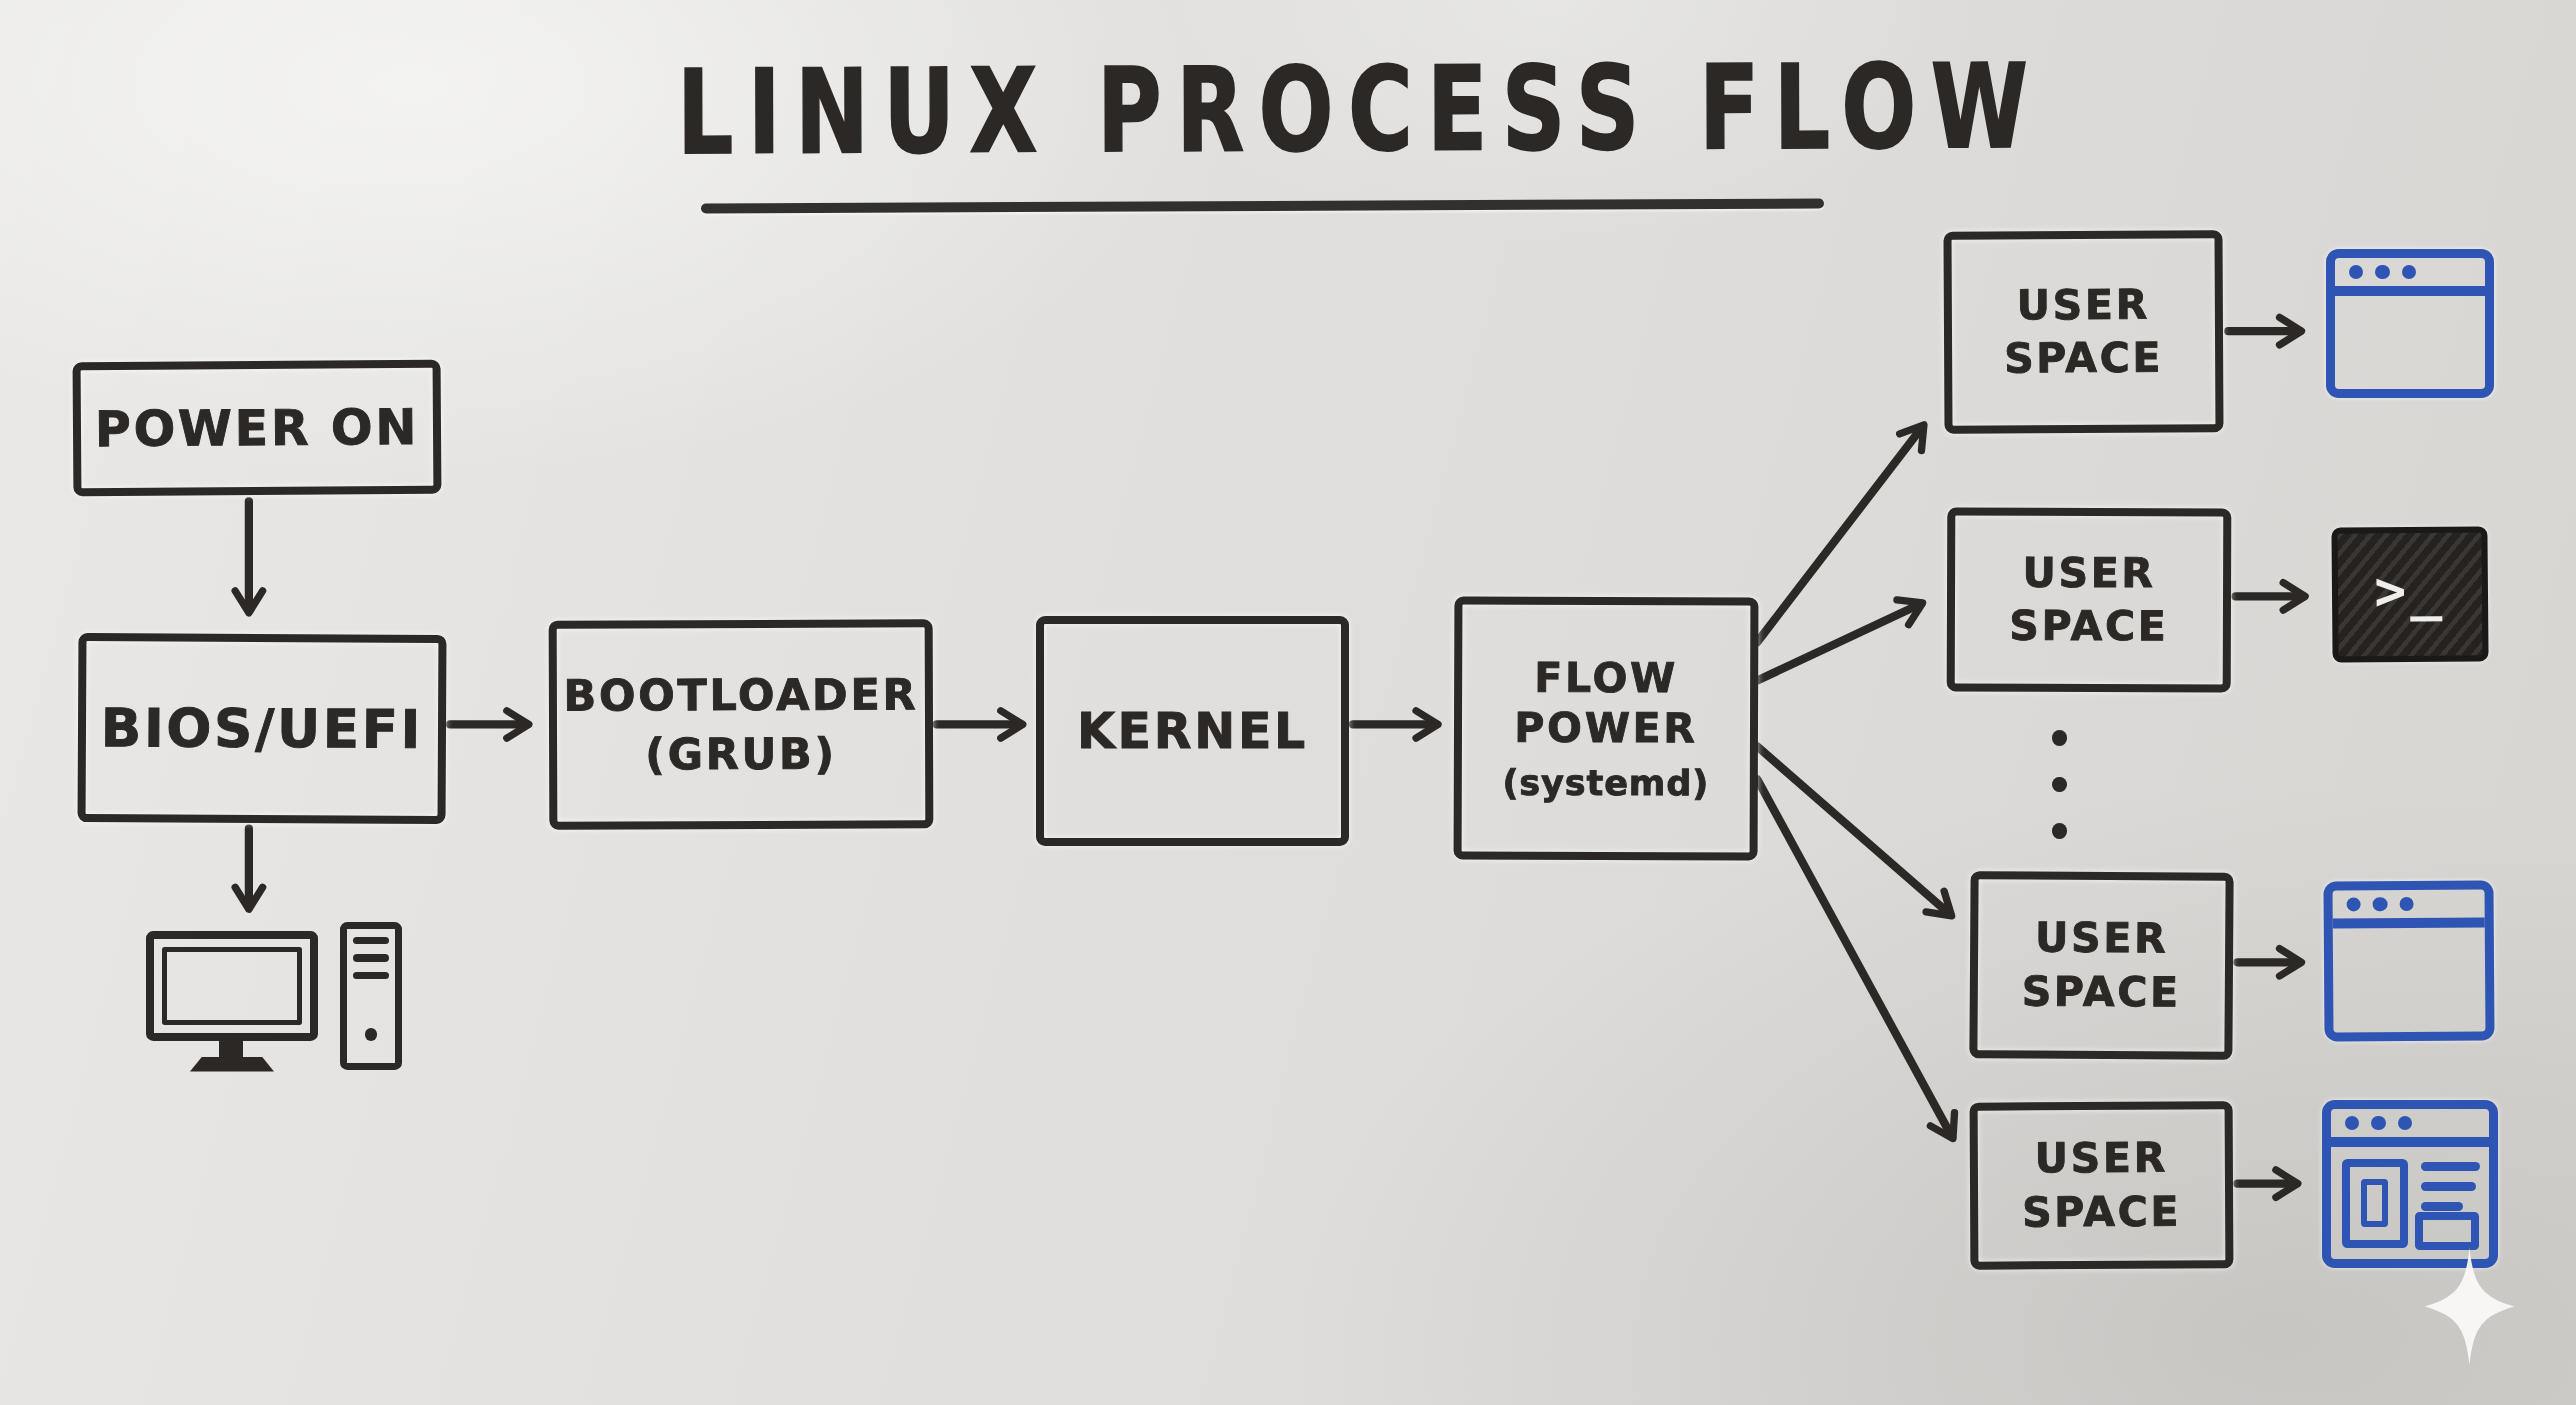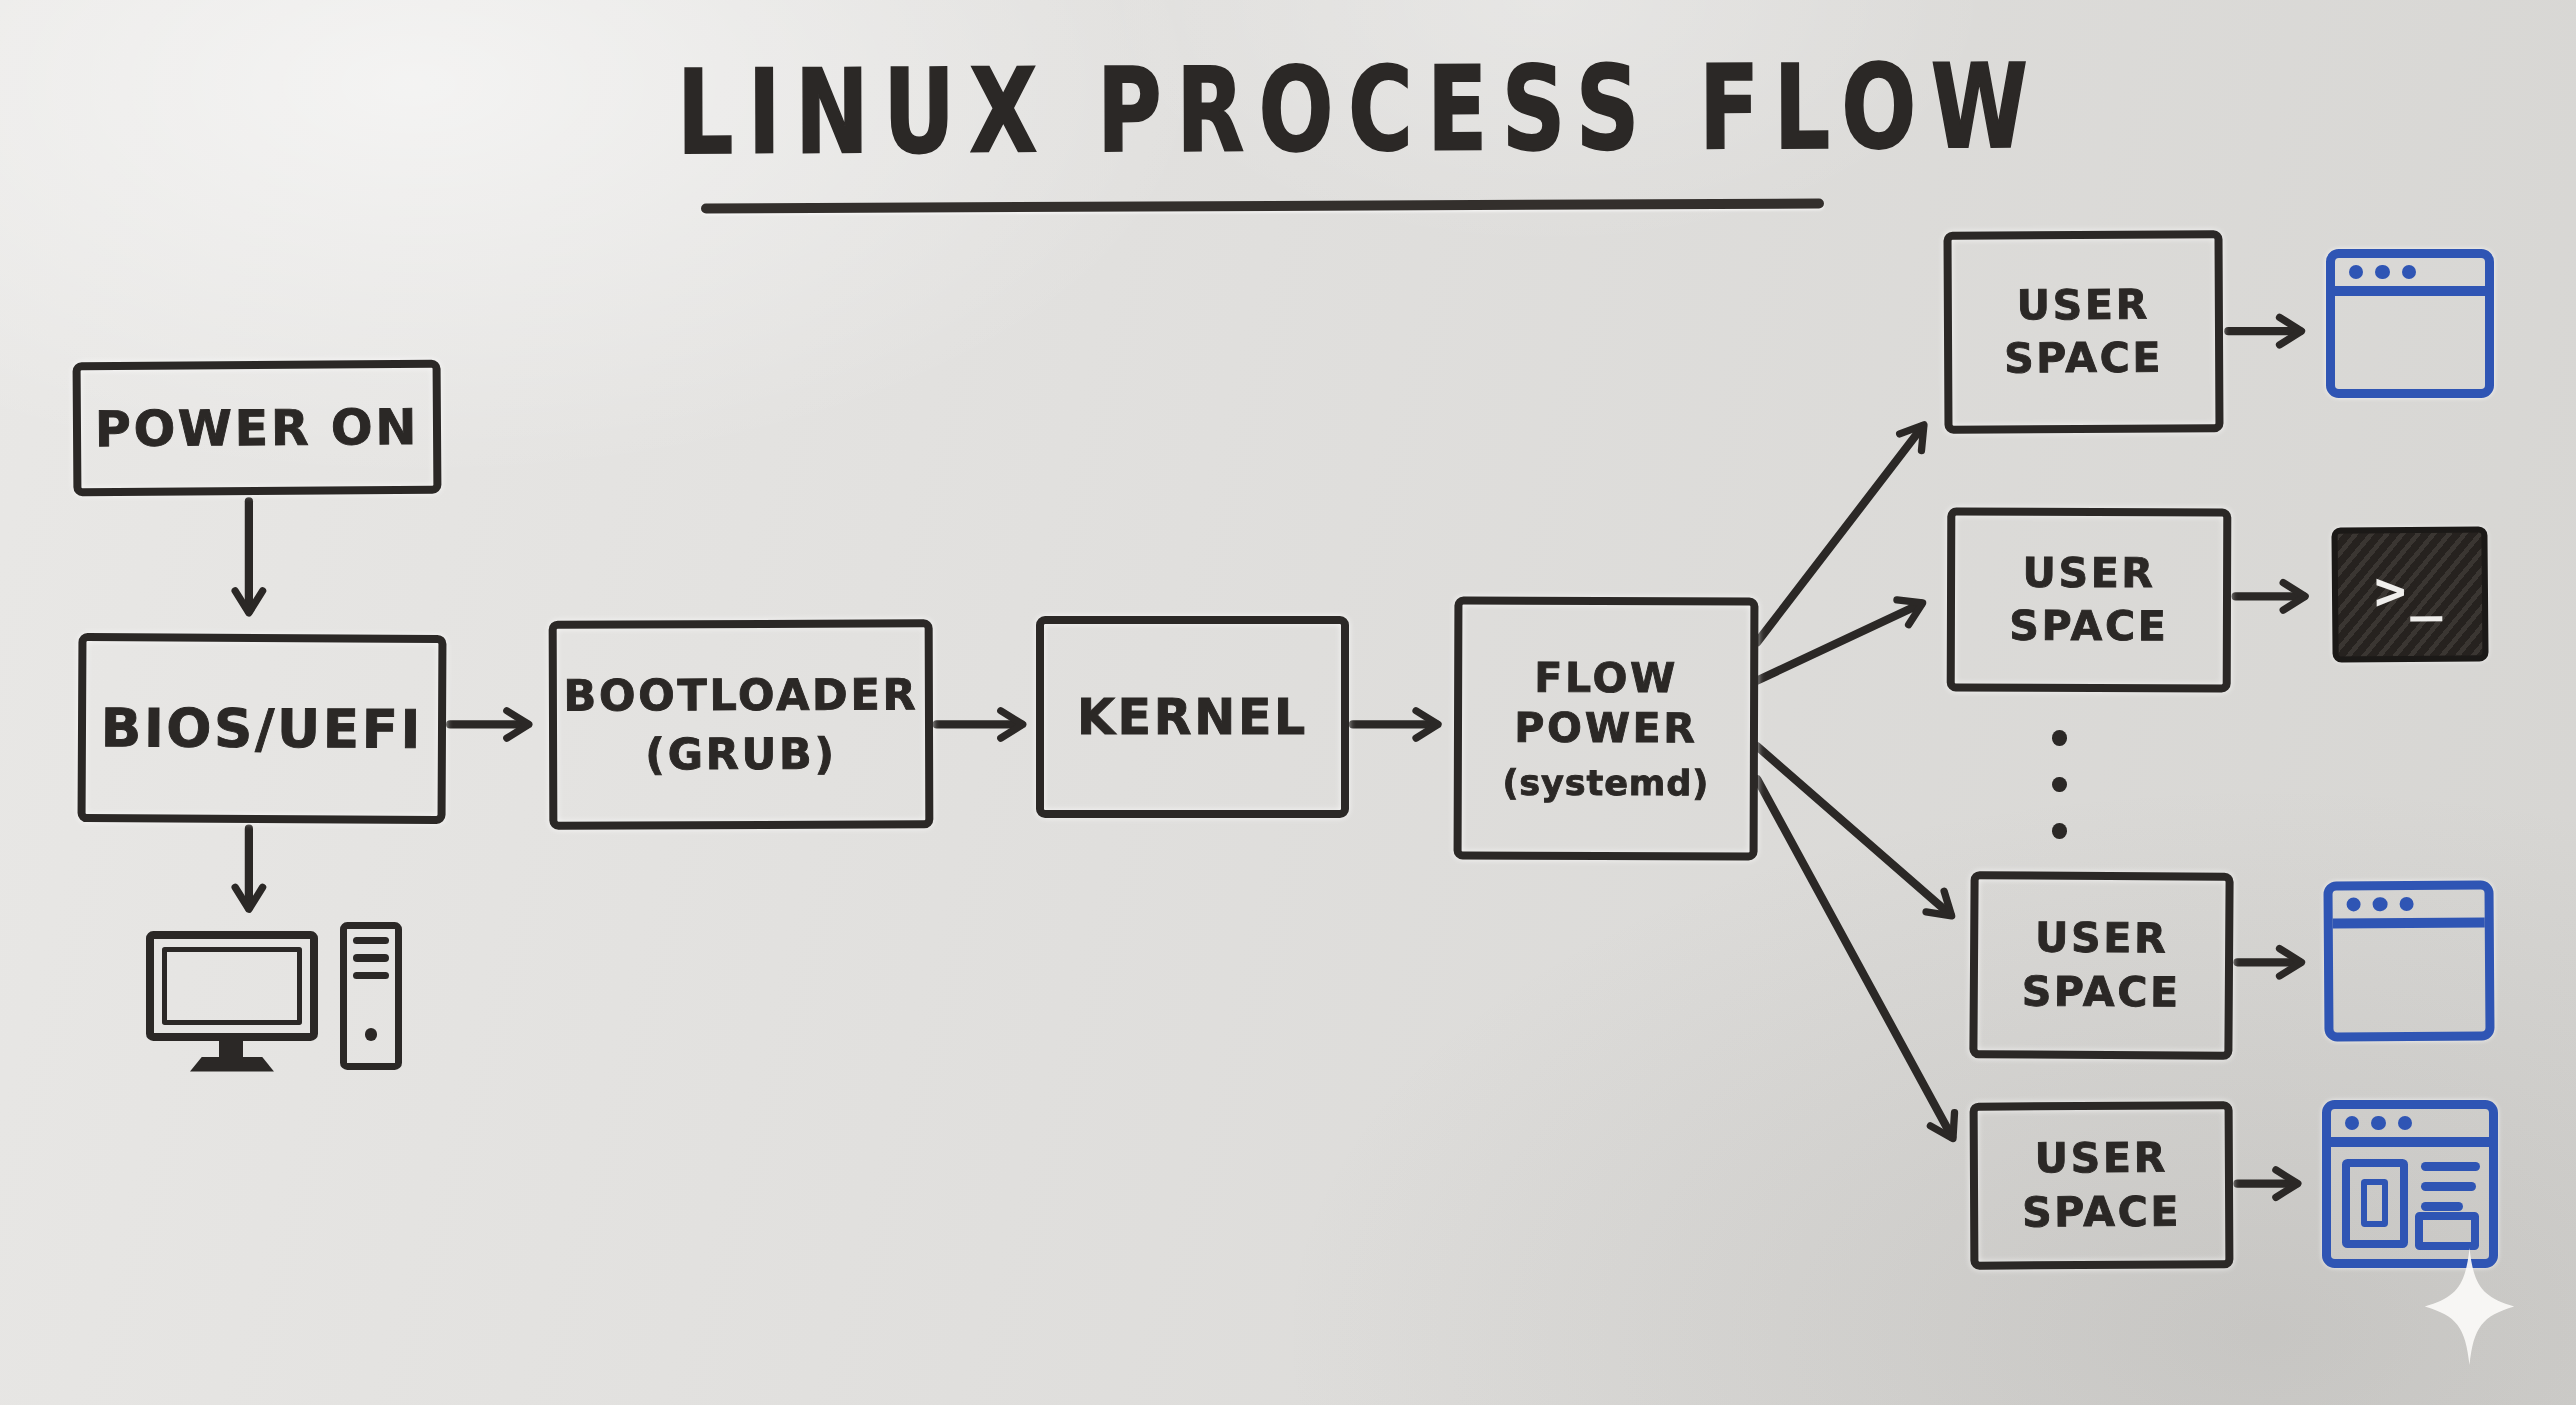--- a/index.html
+++ b/index.html
@@ -37,21 +37,21 @@
     display: flex; flex-direction: column; align-items: center; justify-content: center;
     text-align: center; font-weight: bold; color: #2b2826;
     -webkit-text-stroke: 0.9px #2b2826;
     box-shadow: 0 0 6.4px rgba(255,255,255,0.75), inset 0 0 6.4px rgba(255,255,255,0.75);
   }
   .node span { display: block; letter-spacing: 2.7px; }
 
   #n-power  { left: 73px;  top: 361px; width: 368px; height: 134px; font-size: 49px; transform: rotate(-0.4deg); }
   #n-bios   { left: 78px;  top: 634px; width: 368px; height: 189px; font-size: 53px; transform: rotate(0.3deg); }
   #n-boot   { left: 549px; top: 620px; width: 384px; height: 209px; font-size: 43px; line-height: 1.35; transform: rotate(-0.2deg); }
-  #n-kernel { left: 1036px;top: 616px; width: 313px; height: 202px; font-size: 49px; }
+  #n-kernel { left: 1036px;top: 616px; width: 313px; height: 230px; font-size: 49px; }
   #n-init   { left: 1454px;top: 597px; width: 304px; height: 263px; font-size: 41px; line-height: 1.22; transform: rotate(0.2deg); }
   #n-init .sub { font-size: 35px; letter-spacing: 0.9px; margin-top: 9px; }
 
   .us { font-size: 41px; line-height: 1.3; }
   #us1 { left: 1944px; top: 231px;  width: 279px; height: 202px; transform: rotate(-0.3deg); }
   #us2 { left: 1947px; top: 508px;  width: 284px; height: 184px; transform: rotate(0.2deg); }
   #us3 { left: 1970px; top: 872px;  width: 263px; height: 187px; transform: rotate(0.4deg); }
   #us4 { left: 1970px; top: 1102px; width: 263px; height: 167px; transform: rotate(-0.3deg); }
 
   

